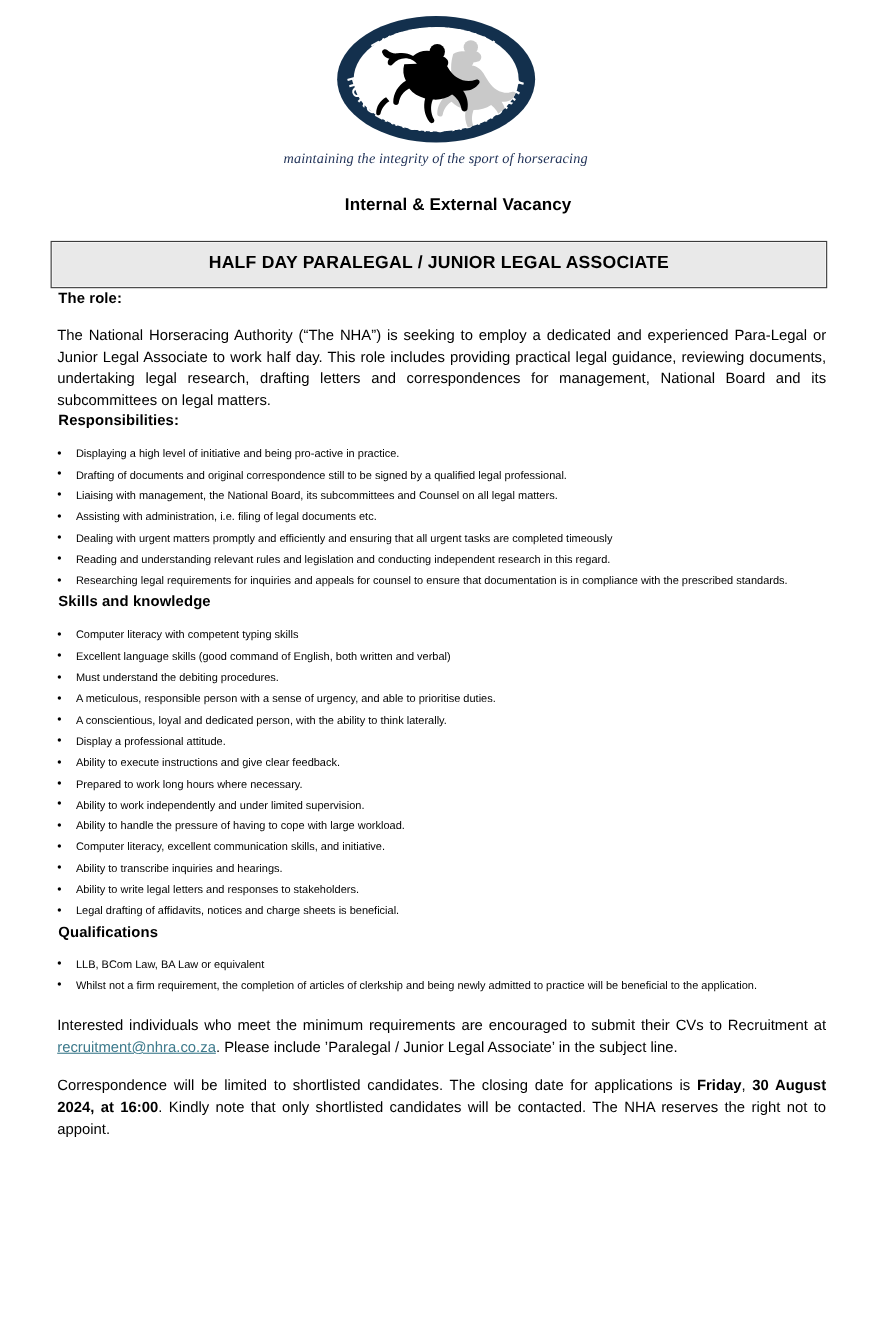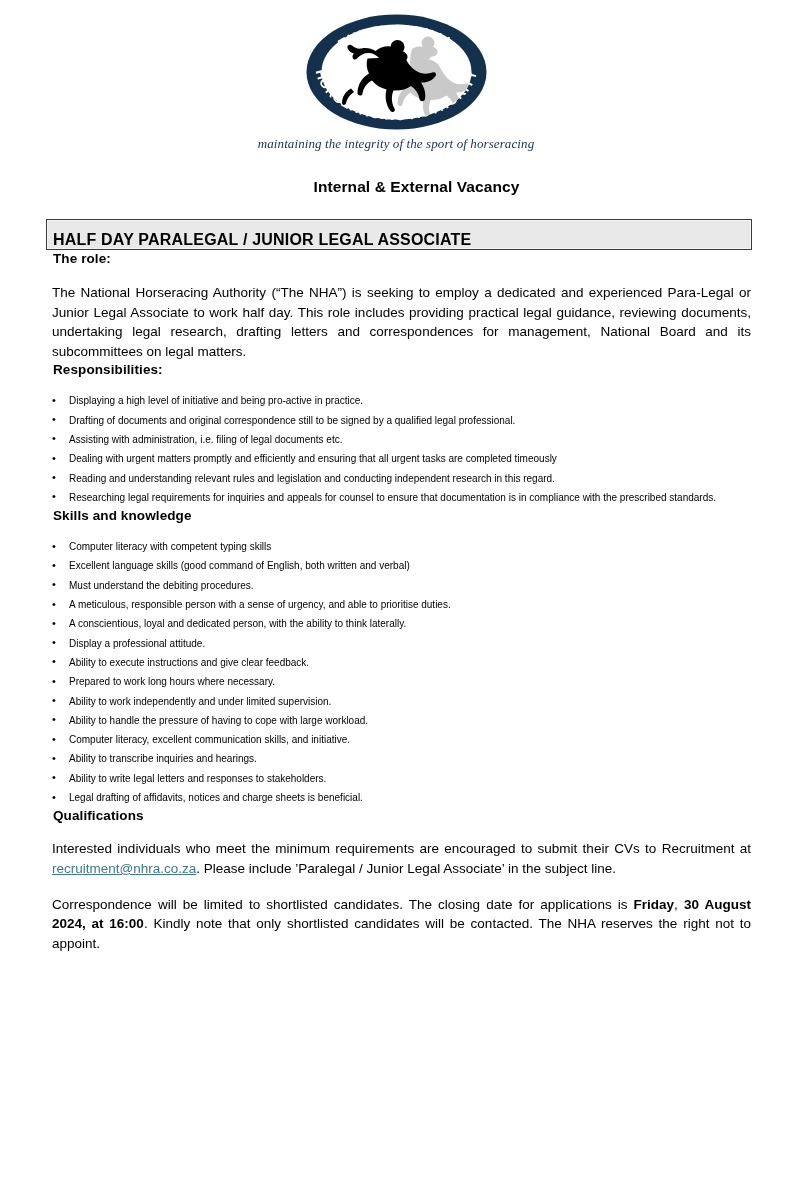--- a/index.html
+++ b/index.html
@@ -56,21 +56,22 @@
   }
 
   
   .title-box-wrap {
     margin: 23px 40px 0 46px;
   }
   .title-box {
     border: 1px solid #3c3c3c;
     background: #e9e9e9;
     box-shadow: inset 0 0 0 1px #f4f4f4;
-    padding: 11px 6px 0 6px;
+    text-align: center;
+    padding: 11px 6px 12px 6px;
     font-weight: bold;
     font-size: 16px;
     letter-spacing: 0.2px;
   }
 
   
   .content {
     margin: 0 40px 0 52px;
   }
   h2.section {
@@ -195,20 +196,21 @@
 
   <div class="content">
 
     <h2 class="section sec-role">The role:</h2>
     <p class="para first">The National Horseracing Authority (“The NHA”) is seeking to employ a dedicated and experienced Para-Legal or Junior Legal Associate to work half day. This role includes providing practical legal guidance, reviewing documents, undertaking legal research, drafting letters and correspondences for management, National Board and its subcommittees on legal matters.</p>
 
     <h2 class="section sec-resp">Responsibilities:</h2>
     <ul class="bullets" id="list-responsibilities">
         <li>Displaying a high level of initiative and being pro-active in practice.</li>
         <li>Drafting of documents and original correspondence still to be signed by a qualified legal professional.</li>
+        <li>Liaising with management, the National Board, its subcommittees and Counsel on all legal matters.</li>
         <li>Assisting with administration, i.e. filing of legal documents etc.</li>
         <li>Dealing with urgent matters promptly and efficiently and ensuring that all urgent tasks are completed timeously</li>
         <li>Reading and understanding relevant rules and legislation and conducting independent research in this regard.</li>
         <li>Researching legal requirements for inquiries and appeals for counsel to ensure that documentation is in compliance with the prescribed standards.</li>
       </ul>
 
     <h2 class="section sec-skills">Skills and knowledge</h2>
     <ul class="bullets" id="list-skills">
         <li>Computer literacy with competent typing skills</li>
         <li>Excellent language skills (good command of English, both written and verbal)</li>
@@ -220,20 +222,24 @@
         <li>Prepared to work long hours where necessary.</li>
         <li>Ability to work independently and under limited supervision.</li>
         <li>Ability to handle the pressure of having to cope with large workload.</li>
         <li>Computer literacy, excellent communication skills, and initiative.</li>
         <li>Ability to transcribe inquiries and hearings.</li>
         <li>Ability to write legal letters and responses to stakeholders.</li>
         <li>Legal drafting of affidavits, notices and charge sheets is beneficial.</li>
       </ul>
 
     <h2 class="section sec-quals">Qualifications</h2>
+    <ul class="bullets tight" id="list-qualifications">
+        <li>LLB, BCom Law, BA Law or equivalent</li>
+        <li>Whilst not a firm requirement, the completion of articles of clerkship and being newly admitted to practice will be beneficial to the application.</li>
+      </ul>
 
     <p class="para closing-1">
       <span>Interested individuals who meet the minimum requirements are encouraged to submit their CVs to Recruitment at </span><a class="maillink" href="#">recruitment@nhra.co.za</a><span>.  Please include ’Paralegal / Junior Legal Associate’  in the subject line.</span>
     </p>
 
     <p class="para closing-2">
       <span>Correspondence will be limited to shortlisted candidates. The closing date for applications is </span><b class="bold">Friday</b><span>, </span><b class="bold">30 August 2024, at 16:00</b><span>. Kindly note that only shortlisted candidates will be contacted. The NHA reserves the right not to appoint.</span>
     </p>
 
   </div>

